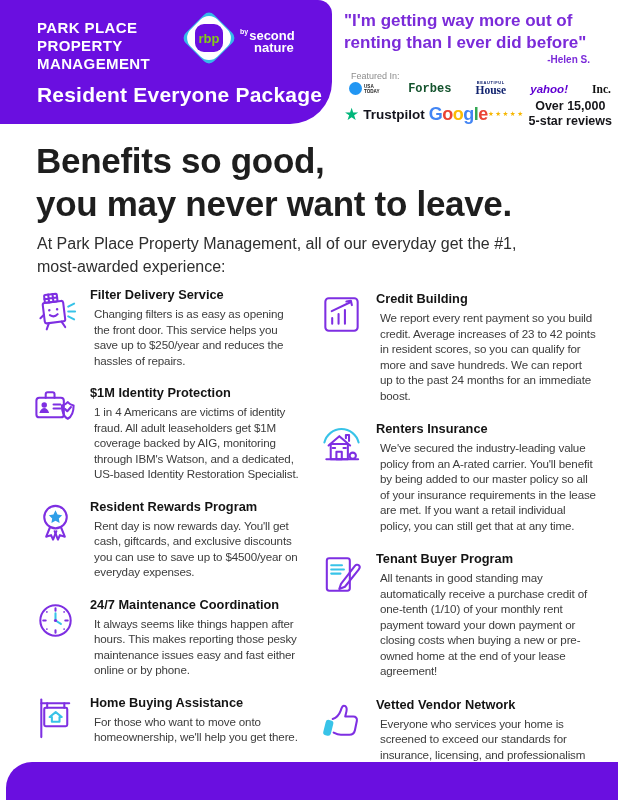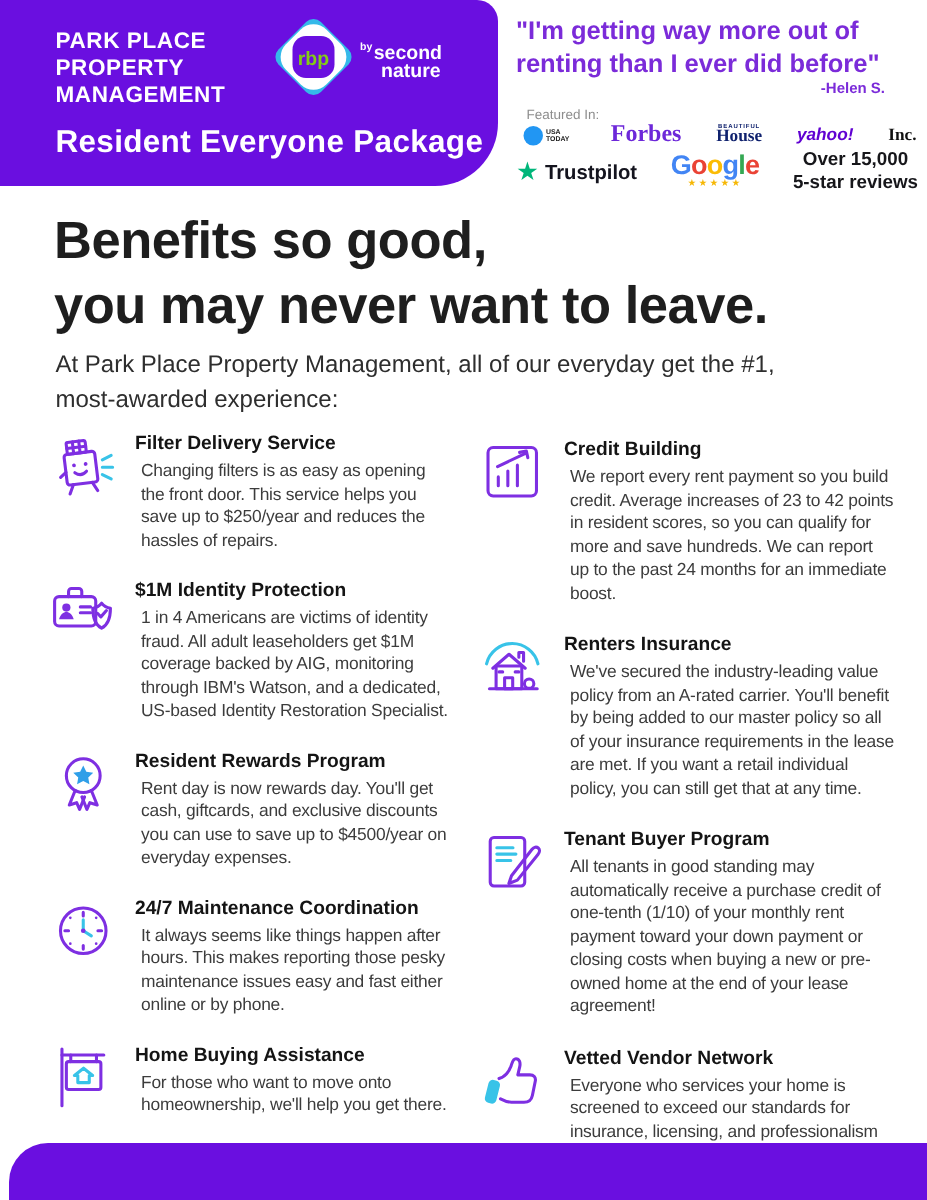--- a/index.html
+++ b/index.html
@@ -27,32 +27,32 @@
   .quote{position:absolute;left:344px;top:10px;width:268px;color:#7b2bd9;font-weight:bold;
          font-size:17px;line-height:21.5px;}
   .attribution{position:absolute;left:344px;top:54px;width:246px;text-align:right;color:#7b2bd9;
                font-weight:bold;font-size:10px;}
   .featured-label{position:absolute;left:351px;top:71px;font-size:9px;color:#8d8d8d;}
   .press-row{position:absolute;left:349px;top:81px;width:262px;display:flex;align-items:center;
              justify-content:space-between;}
   .usa-today{display:flex;align-items:center;gap:2px;}
   .usa-circle{width:13px;height:13px;border-radius:50%;background:#2196f3;}
   .usa-text{font-size:4.6px;font-weight:bold;color:#1a1a1a;line-height:5px;width:20px;}
-  .forbes{font-family:Liberation Serif, serif;font-weight:bold;font-size:16px;color:#6d28d9;}
+  .forbes{font-family:Liberation Mono, monospace;font-weight:bold;font-size:12px;color:#14532d;}
   .house{display:flex;flex-direction:column;align-items:center;line-height:1;}
   .house-top{font-size:4px;letter-spacing:.6px;color:#10226e;font-weight:bold;}
   .house-main{font-family:"Liberation Serif",serif;font-weight:bold;font-size:11.5px;color:#10226e;}
   .yahoo{font-weight:bold;font-style:italic;font-size:11.5px;color:#6001d2;}
   .inc{font-family:"Liberation Serif",serif;font-weight:bold;font-size:11.5px;color:#111;}
   .review-row{position:absolute;left:344px;top:99px;width:268px;display:flex;align-items:center;
               justify-content:space-between;}
   .trustpilot{display:flex;align-items:center;gap:4px;}
   .tp-star{color:#00b67a;font-size:17px;line-height:17px;}
   .tp-label{font-size:13.5px;font-weight:600;color:#14141e;}
-  .google{display:flex;flex-direction:column;align-items:center;line-height:1;text-align:right;}
+  .google{display:flex;flex-direction:row;align-items:center;line-height:1;text-align:right;}
   .g-word{font-size:18px;font-weight:bold;letter-spacing:-.5px;}
   .g-blue{color:#4285f4;} .g-red{color:#ea4335;} .g-yellow{color:#fbbc05;} .g-green{color:#34a853;}
   .g-stars{font-size:6.5px;color:#f6b704;letter-spacing:1.5px;margin-top:1px;}
   .reviews{font-size:12.5px;font-weight:bold;color:#16161a;line-height:15px;text-align:center;}
 
   
   .headline{position:absolute;left:36px;top:139px;font-size:35px;line-height:43px;font-weight:bold;
             color:#1e1e1e;letter-spacing:-.3px;}
   .intro{position:absolute;left:37px;top:232px;font-size:16px;line-height:23px;color:#2e2e2e;}
 

